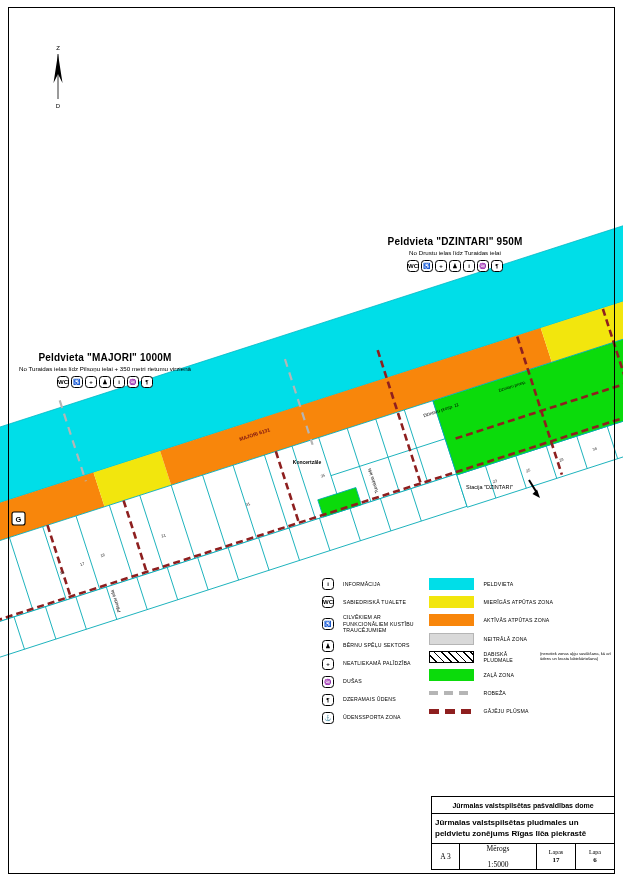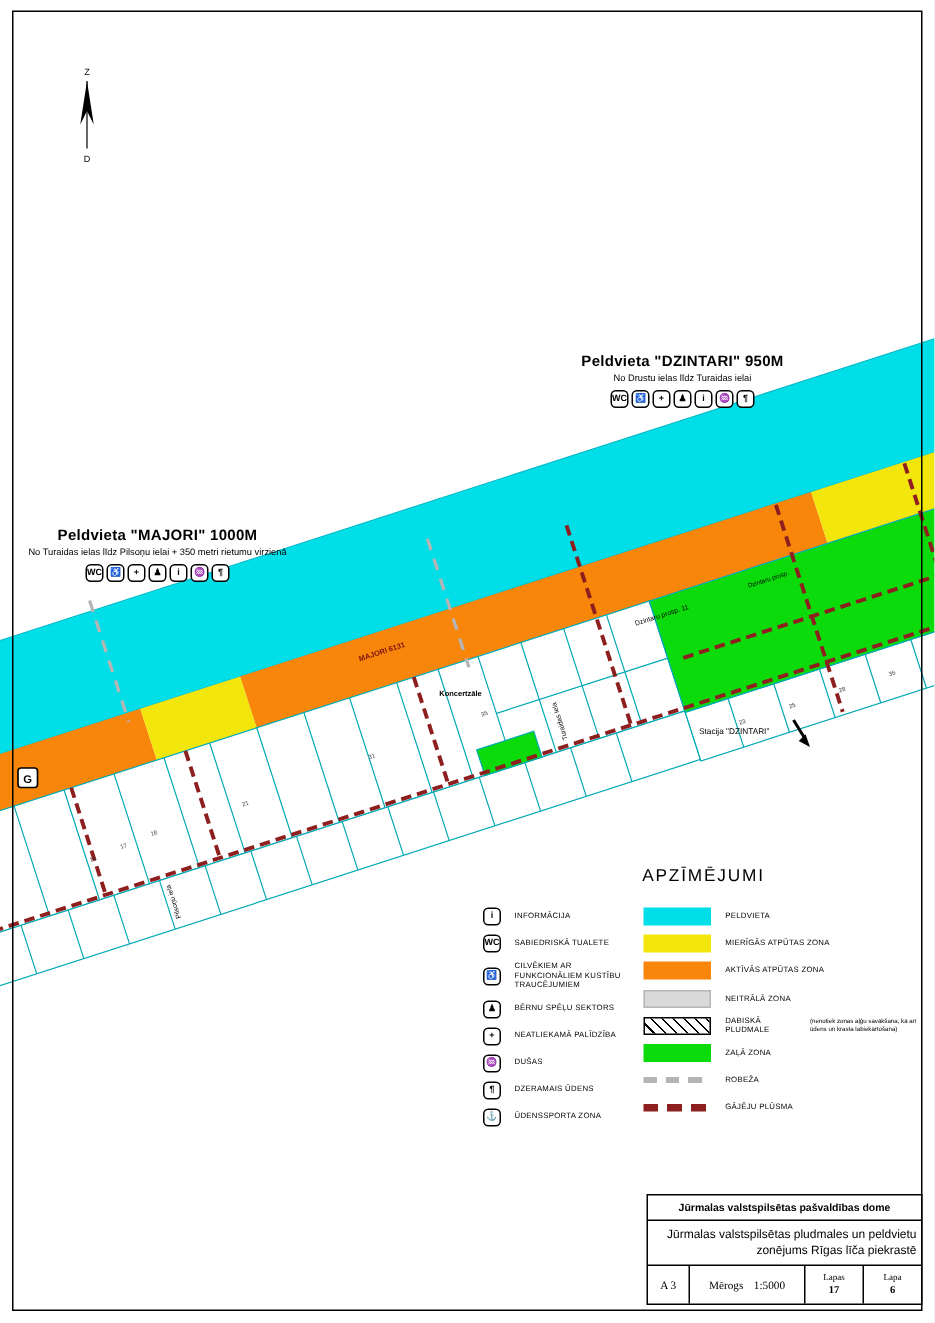--- a/index.html
+++ b/index.html
@@ -51,28 +51,28 @@
   .sw-flow { height:4.5px;
     background:repeating-linear-gradient(90deg,#8e1f1f 0 10px,transparent 10px 16px); }
   .zlabel { font-size:5.2px; letter-spacing:.2px; }
   .znote  { font-size:4.1px; line-height:1.2; width:92px; margin-left:2px; }
 
   
   #titleblock { position:absolute; right:8px; bottom:12px; width:182px;
     border:1.3px solid #000; background:#fff; }
   .tb-row1 { border-bottom:1px solid #000; text-align:center;
     font-size:7px; font-weight:bold; padding:5px 2px 4px; }
-  .tb-row2 { border-bottom:1px solid #000; text-align:right;
-    font-size:8px; font-weight:normal; padding:4px 3px; line-height:1.3; }
+  .tb-row2 { border-bottom:1px solid #000; text-align:left;
+    font-size:8px; font-weight:bold; padding:4px 3px; line-height:1.3; }
   .tb-row3 { display:flex; height:25px; }
   .tb-c { display:flex; flex-direction:column; align-items:center; justify-content:center;
     border-right:1px solid #000; font-size:7.5px;font-family:Liberation Serif, serif; }
   .tb-c:last-child { border-right:none; }
   .tb-c1 { width:27px; }
-  .tb-c2 { width:76px; flex-direction:row; gap:7px; }
+  .tb-c2 { width:76px; flex-direction:column; gap:7px; }
   .tb-c3 { width:38px; }
   .tb-c4 { flex:1; }
   .tb-small { font-size:6px; }
   .tb-num { font-size:7px; font-weight:bold; margin-top:1px; }
 </style>
 </head>
 <body>
 
 <div class="page">
 
@@ -178,21 +178,20 @@
       <span class="ibox">♿</span>
       <span class="ibox">+</span>
       <span class="ibox">♟</span>
       <span class="ibox">i</span>
       <span class="ibox">♒</span>
       <span class="ibox">¶</span>
     </div>
   </div>
 
   <div id="legend">
-    <div class="lg-title">APZĪMĒJUMI</div>
     <div class="lg-cols">
       <div class="lg-left">
         <div class="fac-item">
           <span class="ibox">i</span>
           <span class="flabel">INFORMĀCIJA</span>
         </div>
         <div class="fac-item">
           <span class="ibox">WC</span>
           <span class="flabel">SABIEDRISKĀ TUALETE</span>
         </div>

